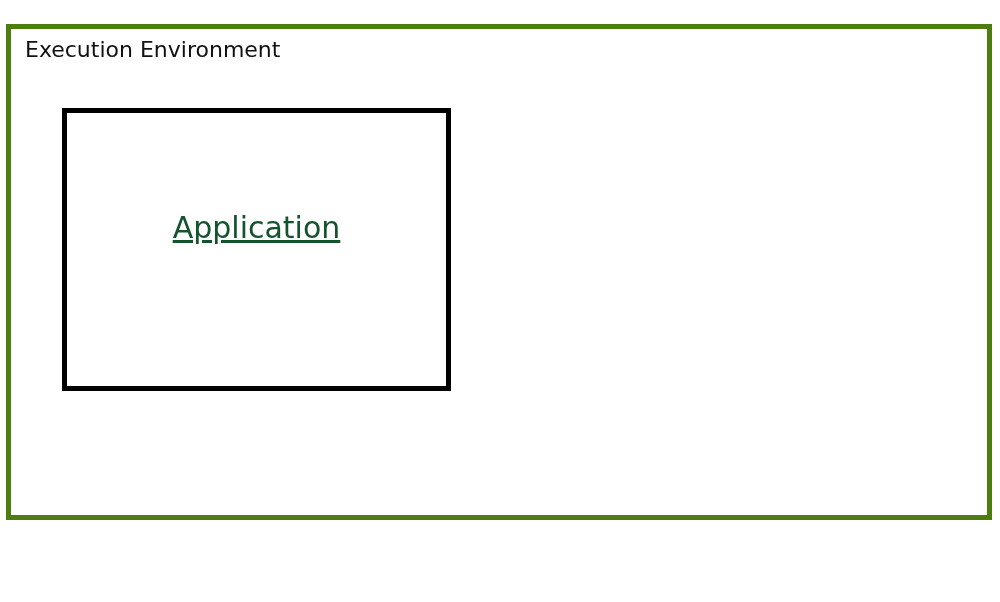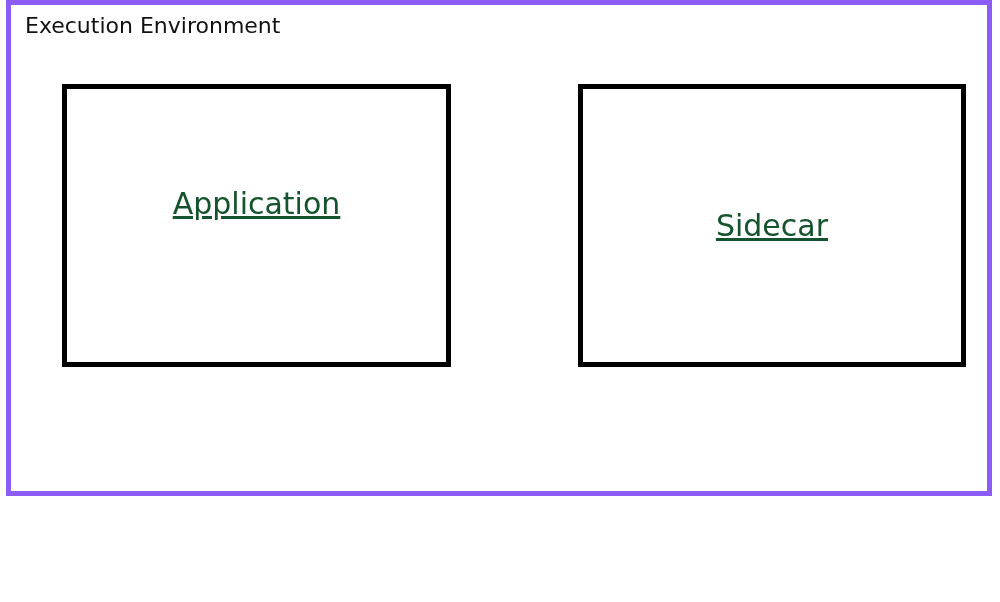--- a/index.html
+++ b/index.html
@@ -17,24 +17,24 @@
     width: 1000px;
     height: 602px;
     background: #ffffff;
     overflow: hidden;
   }
 
   
   .env-box {
     position: absolute;
     left: 6px;
-    top: 0;
+    top: 24px;
     width: 986px;
     height: 496px;
-    border: 5px solid #8b5cf6;
+    border: 5px solid #4d7c0f;
     box-sizing: border-box;
     background: #ffffff;
   }
 
   .env-label {
     position: absolute;
     left: 14px;
     top: 8px;
     font-size: 22px;
     line-height: 26px;
@@ -94,21 +94,16 @@
   <div class="env-box">
 
     <div class="env-label">Execution Environment</div>
 
     <div class="component-box box-application">
       <div class="box-text">
         <span class="line">Application</span>
       </div>
     </div>
 
-    <div class="component-box box-sidecar">
-      <div class="box-text">
-        <span class="line">Sidecar</span>
-      </div>
-    </div>
 
   </div>
 
 </div>
 
 </body></html>

